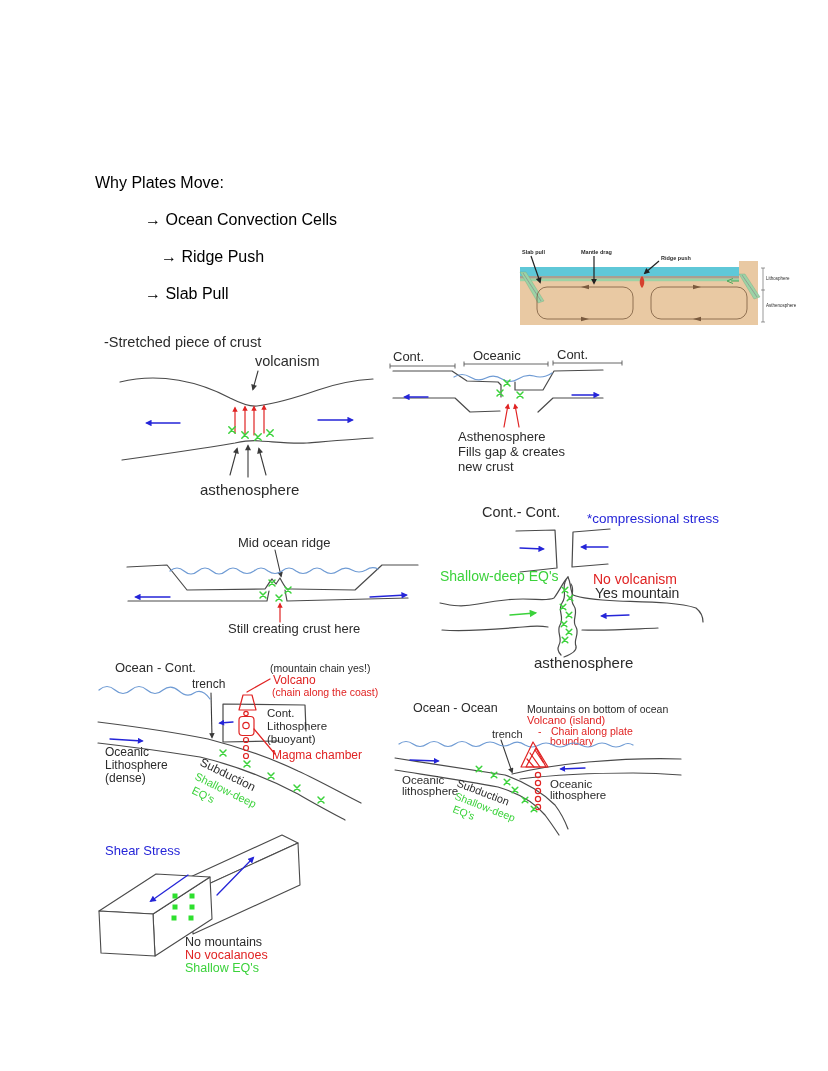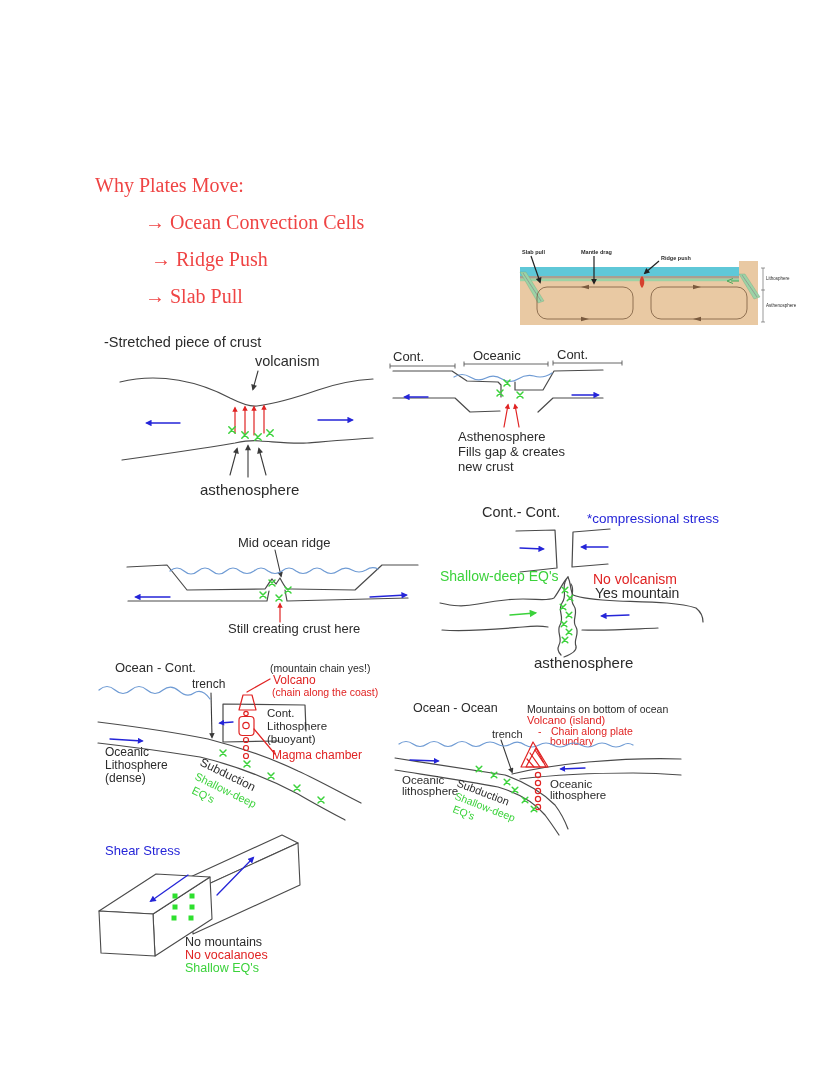--- a/index.html
+++ b/index.html
@@ -1,38 +1,38 @@
 <!DOCTYPE html>
 <html><head>
 <meta charset="utf-8">
 <style>
   html,body{margin:0;padding:0;background:#888;}
   .page{position:relative;width:828px;height:1071px;background:#ffffff;overflow:hidden;
         font-family:"Liberation Sans",sans-serif;}
   .abs{position:absolute;}
-  .serif{font-family:Liberation Serif, serif;font-size:20px;color:#ef4444;white-space:nowrap;}
+  .serif{font-family:Liberation Sans, sans-serif;font-size:16px;color:#000000;white-space:nowrap;}
   svg{position:absolute;overflow:visible;}
   svg text{font-family:"Liberation Sans",sans-serif;}
   .tb{fill:#2b2b2b;} .tbl{fill:#2525d8;} .tr{fill:#e02323;} .tg{fill:#3bd23b;}
   .sk{stroke:#4a4a4a;stroke-width:1.2;fill:none;stroke-linecap:round;stroke-linejoin:round;}
   .skb{stroke:#3a3a3a;stroke-width:1.1;fill:none;stroke-linecap:round;}
   .wat{stroke:#6f9bd4;stroke-width:1.2;fill:none;stroke-linecap:round;}
   .blu{stroke:#2525d8;stroke-width:1.3;fill:none;stroke-linecap:round;}
   .red{stroke:#e02323;stroke-width:1.2;fill:none;stroke-linecap:round;stroke-linejoin:round;}
   .grn{stroke:#3bd23b;stroke-width:1.5;fill:none;stroke-linecap:round;}
   .blkface{fill:#ffffff;stroke:#4a4a4a;stroke-width:1.1;stroke-linejoin:round;}
 </style>
 </head>
 <body>
 
 <div class="page">
 
   <div class="abs serif" style="left:95px;top:174px;">Why Plates Move:</div>
   <div class="abs serif" style="left:145px;top:211px;">→ Ocean Convection Cells</div>
-  <div class="abs serif" style="left:151px;top:248px;">→ Ridge Push</div>
+  <div class="abs serif" style="left:161px;top:248px;">→ Ridge Push</div>
   <div class="abs serif" style="left:145px;top:285px;text-align:center;">→ Slab Pull</div>
 
   <svg style="left:515px;top:245px;" width="290" height="85" viewBox="0 0 290 85">
     <defs>
         <marker id="mFk" viewBox="0 0 10 10" refX="7" refY="5" markerWidth="5.5" markerHeight="5" orient="auto-start-reverse">
           <path d="M0,0L10,5L0,10z" fill="#222"></path>
         </marker>
       </defs>
     <rect x="5" y="22" width="238" height="58" fill="#e9c9a3" stroke="#d3b astonishing" stroke-width="0"></rect>
     <rect x="5" y="22" width="219" height="9" fill="#5fc8d8"></rect>

